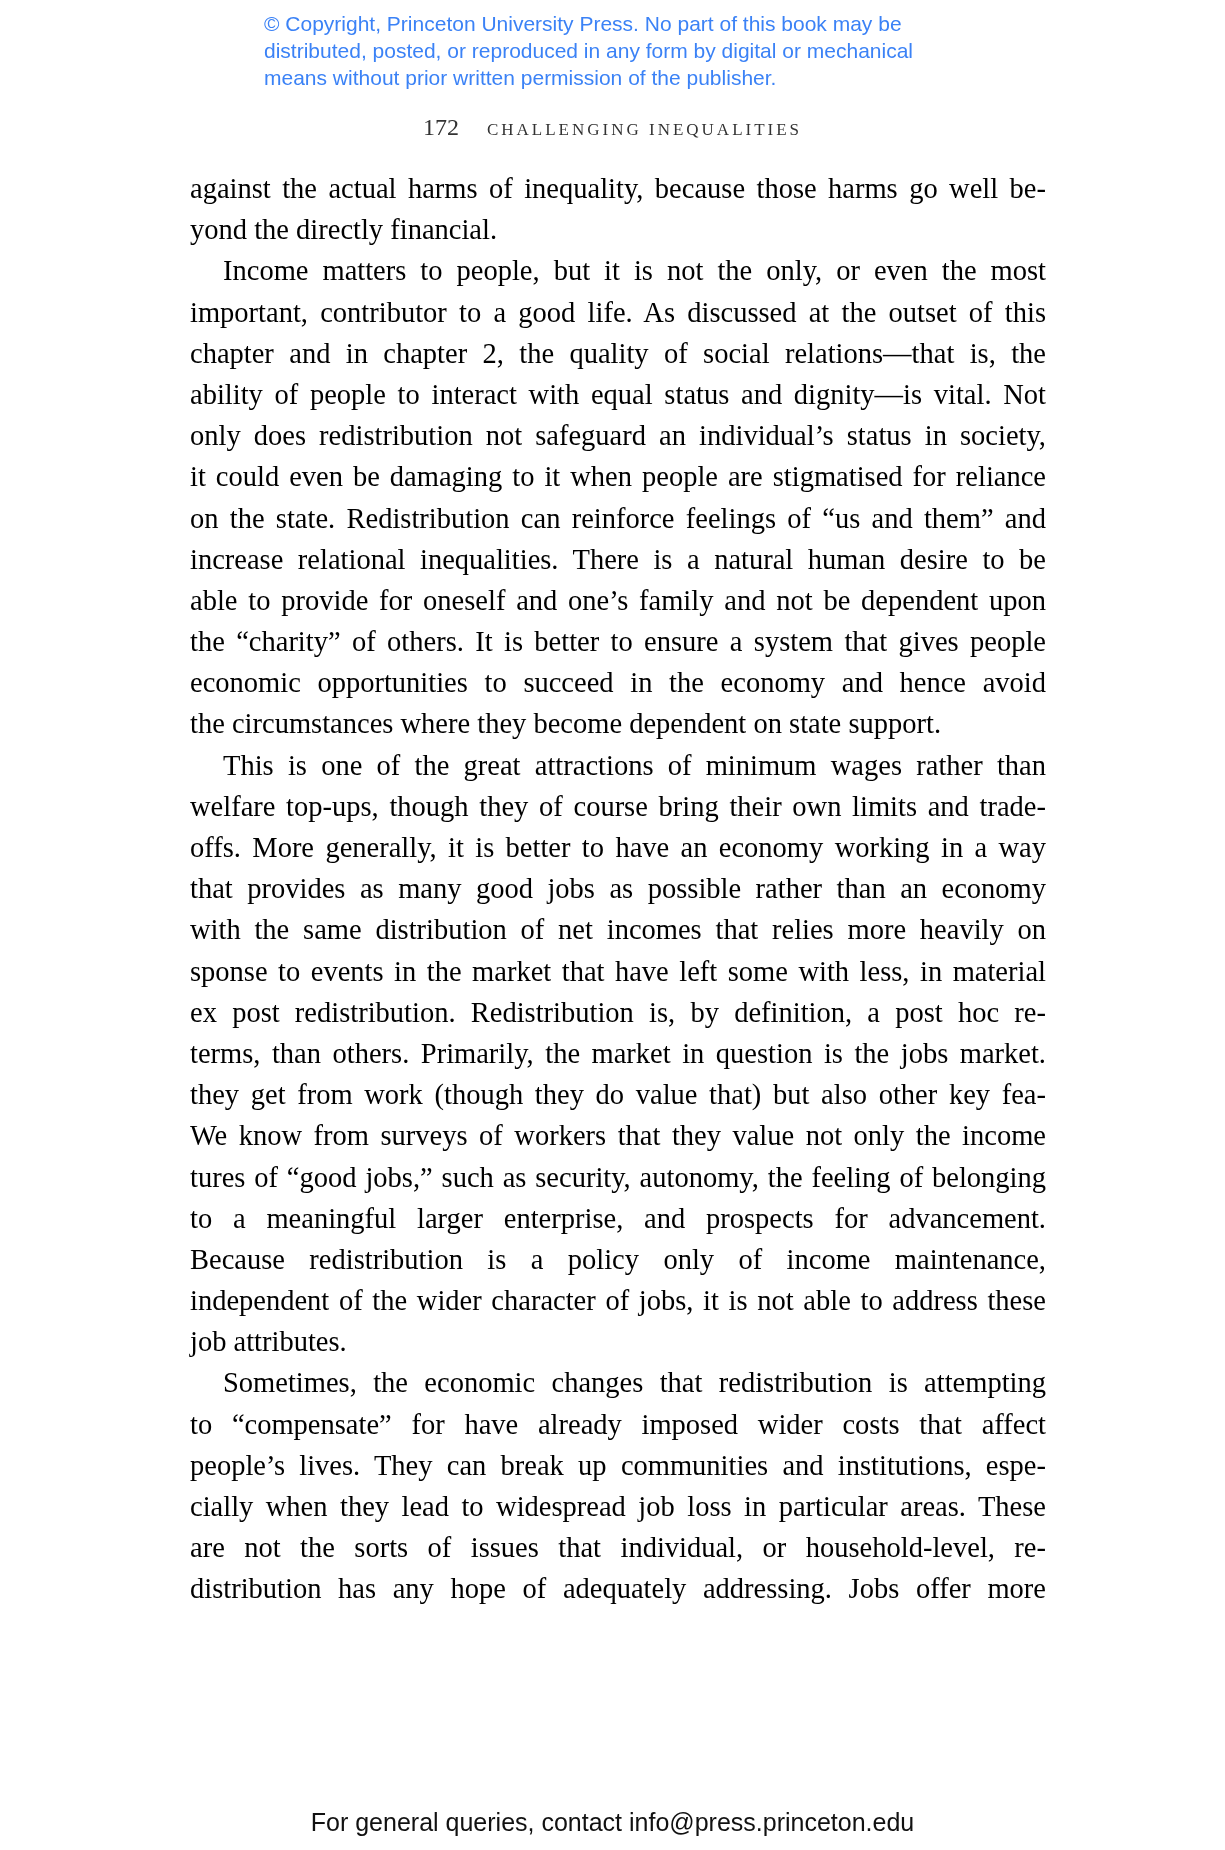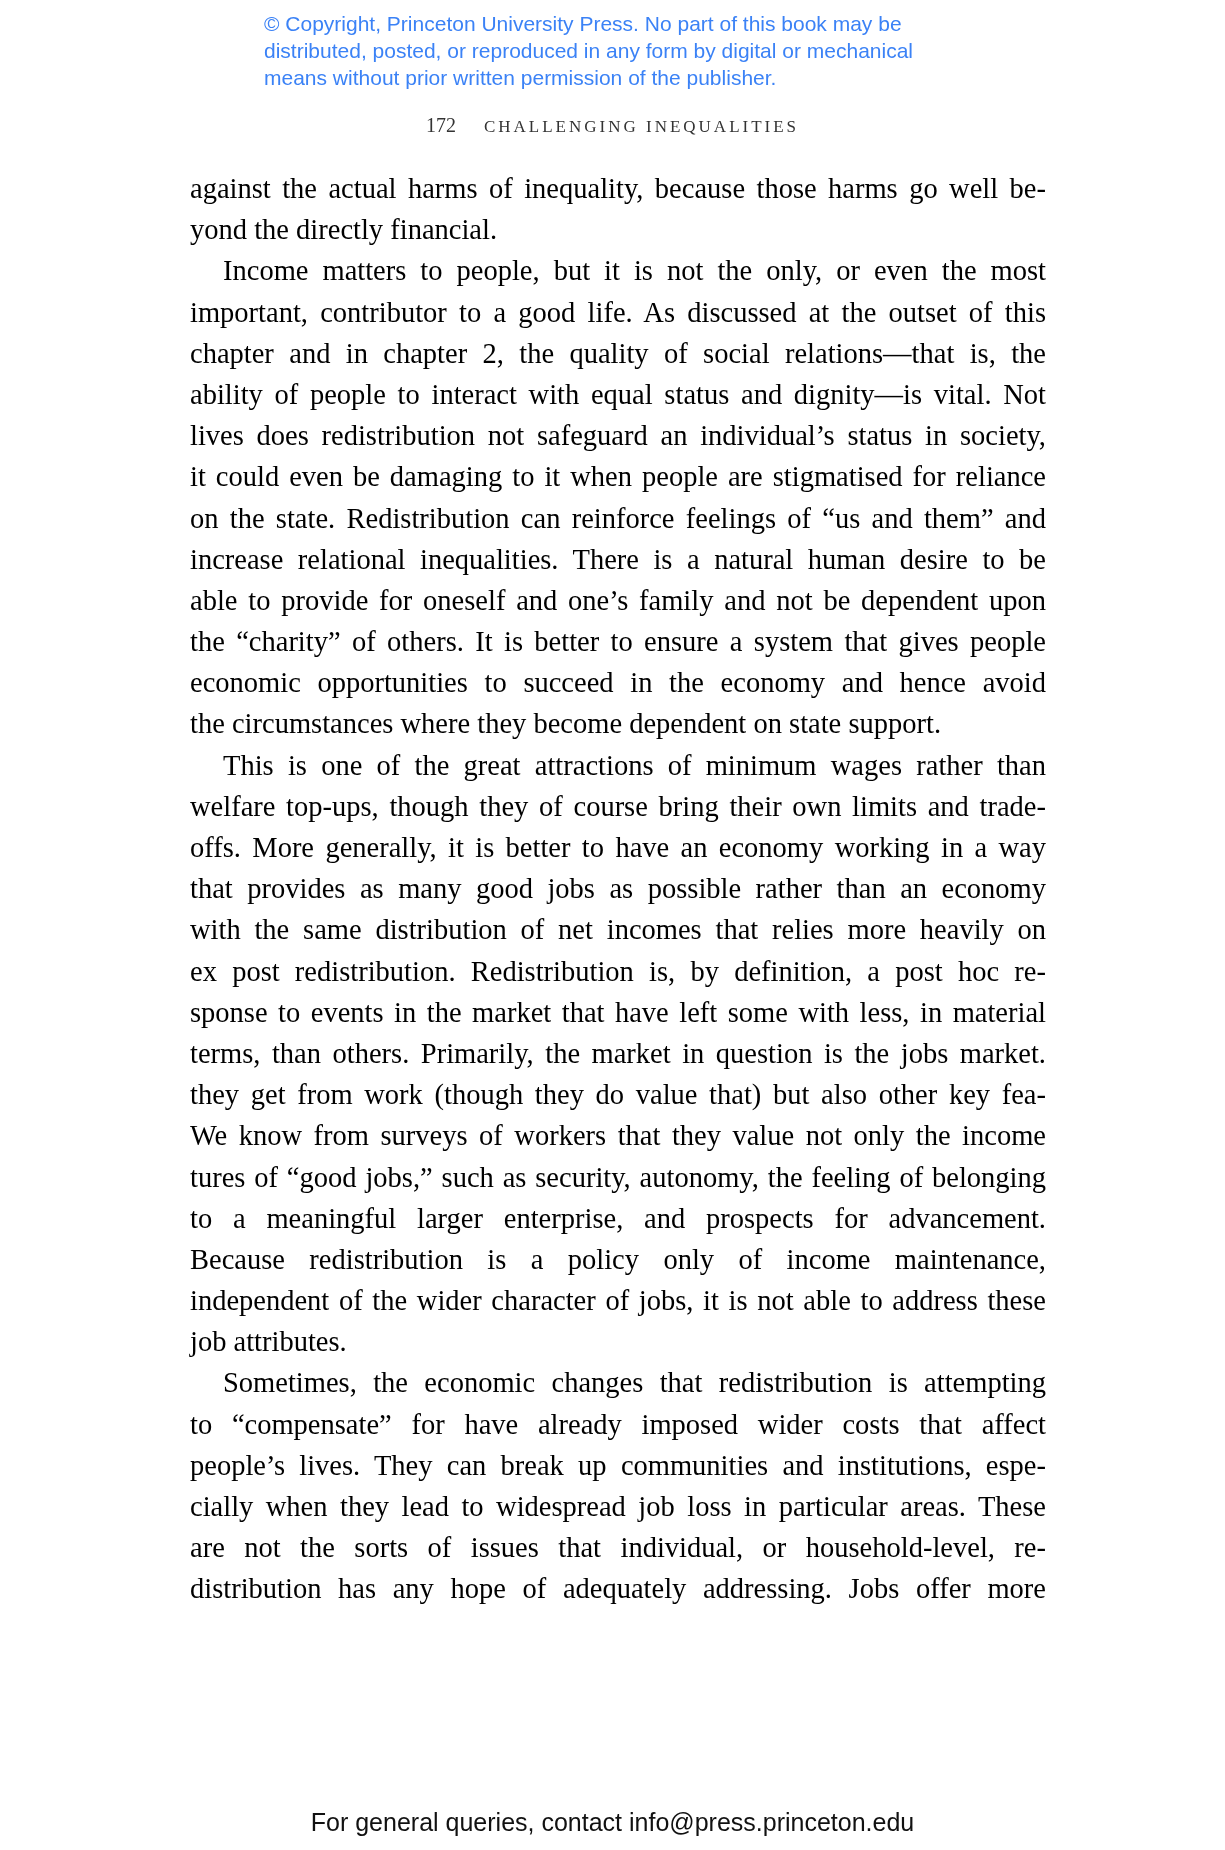--- a/index.html
+++ b/index.html
@@ -8,21 +8,21 @@
     position: absolute; left: 264px; top: 10px; width: 760px;
     font-family: "Liberation Sans", sans-serif; font-size: 21px; line-height: 27px;
     color: #3b82f6;
   }
   .copyright div { white-space: nowrap; }
   .running-head {
     position: absolute; left: 0; width: 1225px; top: 114px; text-align: center;
     font-family: "Liberation Serif", serif; font-size: 17px; letter-spacing: 3px;
     color: #333;
   }
-  .running-head .pnum { letter-spacing: 0; margin-right: 28px; font-size: 20px; }
+  .running-head .pnum { letter-spacing: 0; margin-right: 28px; font-size: 24px; }
   .body-text {
     position: absolute; left: 190px; top: 168px; width: 856px;
     font-family: "Liberation Serif", serif; font-size: 28.5px; line-height: 41.2px;
     color: #000000;
   }
   .line {
     display: block; white-space: nowrap; text-align: justify; text-align-last: justify;
     height: 41.2px;
   }
   .line.last { text-align-last: left; }
@@ -45,35 +45,35 @@
   <span class="pnum">172</span><span>CHALLENGING INEQUALITIES</span>
 </div>
 
 <div class="body-text">
   <span class="line">against the actual harms of inequality, because those harms go well be-</span>
   <span class="line last">yond the directly financial.</span>
   <span class="line indent">Income matters to people, but it is not the only, or even the most</span>
   <span class="line">important, contributor to a good life. As discussed at the outset of this</span>
   <span class="line">chapter and in chapter 2, the quality of social relations—that is, the</span>
   <span class="line">ability of people to interact with equal status and dignity—is vital. Not</span>
-  <span class="line">lives does redistribution not safeguard an individual’s status in society,</span>
+  <span class="line">only does redistribution not safeguard an individual’s status in society,</span>
   <span class="line">it could even be damaging to it when people are stigmatised for reliance</span>
   <span class="line">on the state. Redistribution can reinforce feelings of “us and them” and</span>
   <span class="line">increase relational inequalities. There is a natural human desire to be</span>
   <span class="line">able to provide for oneself and one’s family and not be dependent upon</span>
   <span class="line">the “charity” of others. It is better to ensure a system that gives people</span>
   <span class="line">economic opportunities to succeed in the economy and hence avoid</span>
   <span class="line last">the circumstances where they become dependent on state support.</span>
   <span class="line indent">This is one of the great attractions of minimum wages rather than</span>
   <span class="line">welfare top-ups, though they of course bring their own limits and trade-</span>
   <span class="line">offs. More generally, it is better to have an economy working in a way</span>
   <span class="line">that provides as many good jobs as possible rather than an economy</span>
   <span class="line">with the same distribution of net incomes that relies more heavily on</span>
+  <span class="line">sponse to events in the market that have left some with less, in material</span>
   <span class="line">ex post redistribution. Redistribution is, by definition, a post hoc re-</span>
-  <span class="line">sponse to events in the market that have left some with less, in material</span>
   <span class="line">terms, than others. Primarily, the market in question is the jobs market.</span>
   <span class="line">they get from work (though they do value that) but also other key fea-</span>
   <span class="line">We know from surveys of workers that they value not only the income</span>
   <span class="line">tures of “good jobs,” such as security, autonomy, the feeling of belonging</span>
   <span class="line">to a meaningful larger enterprise, and prospects for advancement.</span>
   <span class="line">Because redistribution is a policy only of income maintenance,</span>
   <span class="line">independent of the wider character of jobs, it is not able to address these</span>
   <span class="line last">job attributes.</span>
   <span class="line indent">Sometimes, the economic changes that redistribution is attempting</span>
   <span class="line">to “compensate” for have already imposed wider costs that affect</span>

